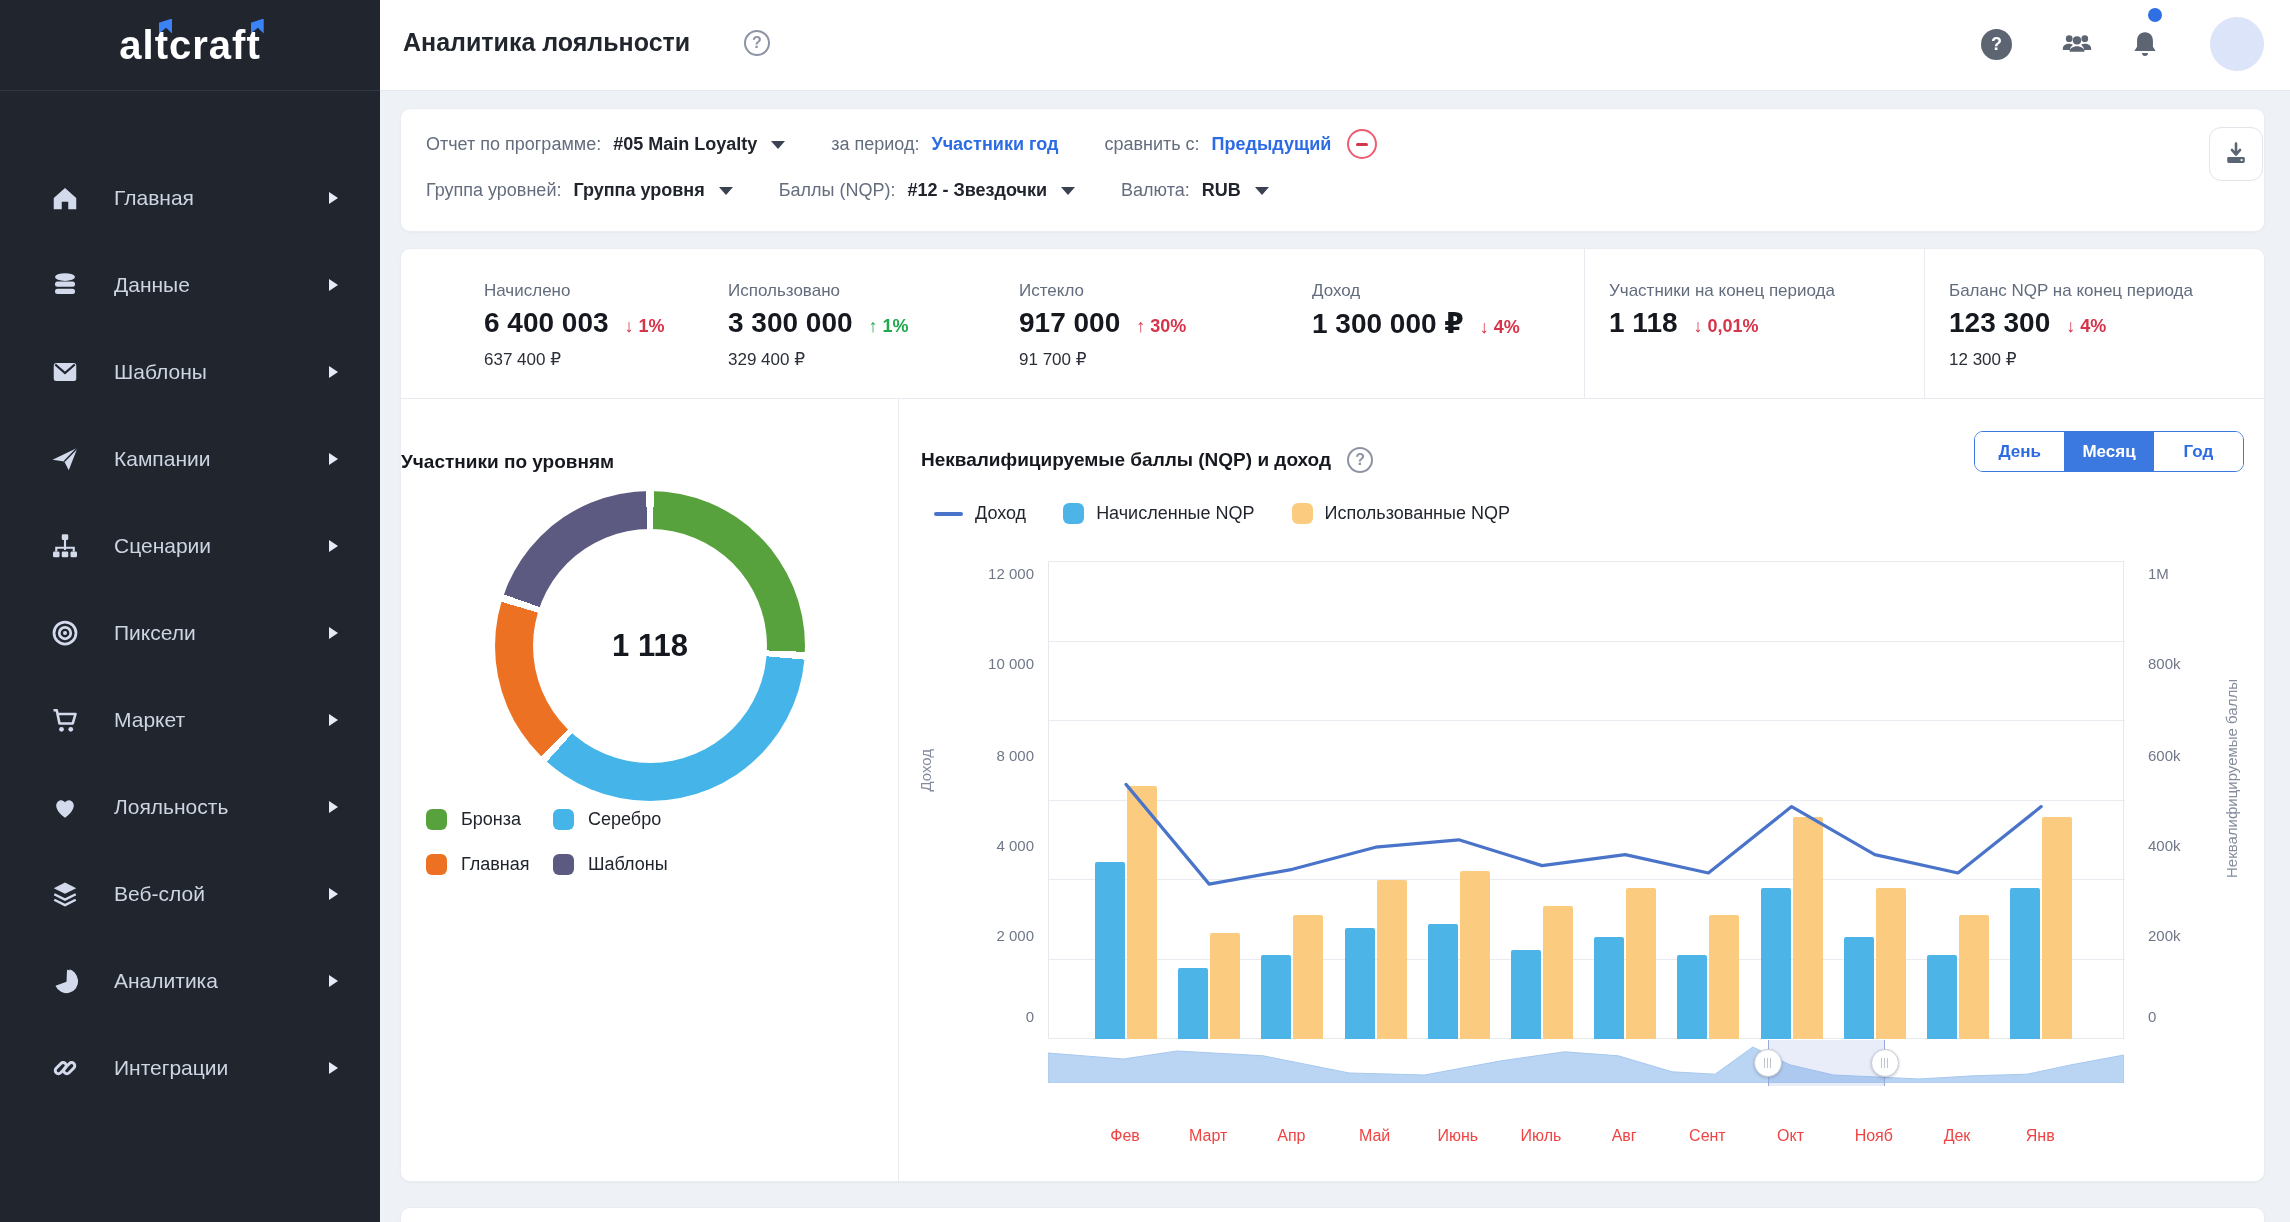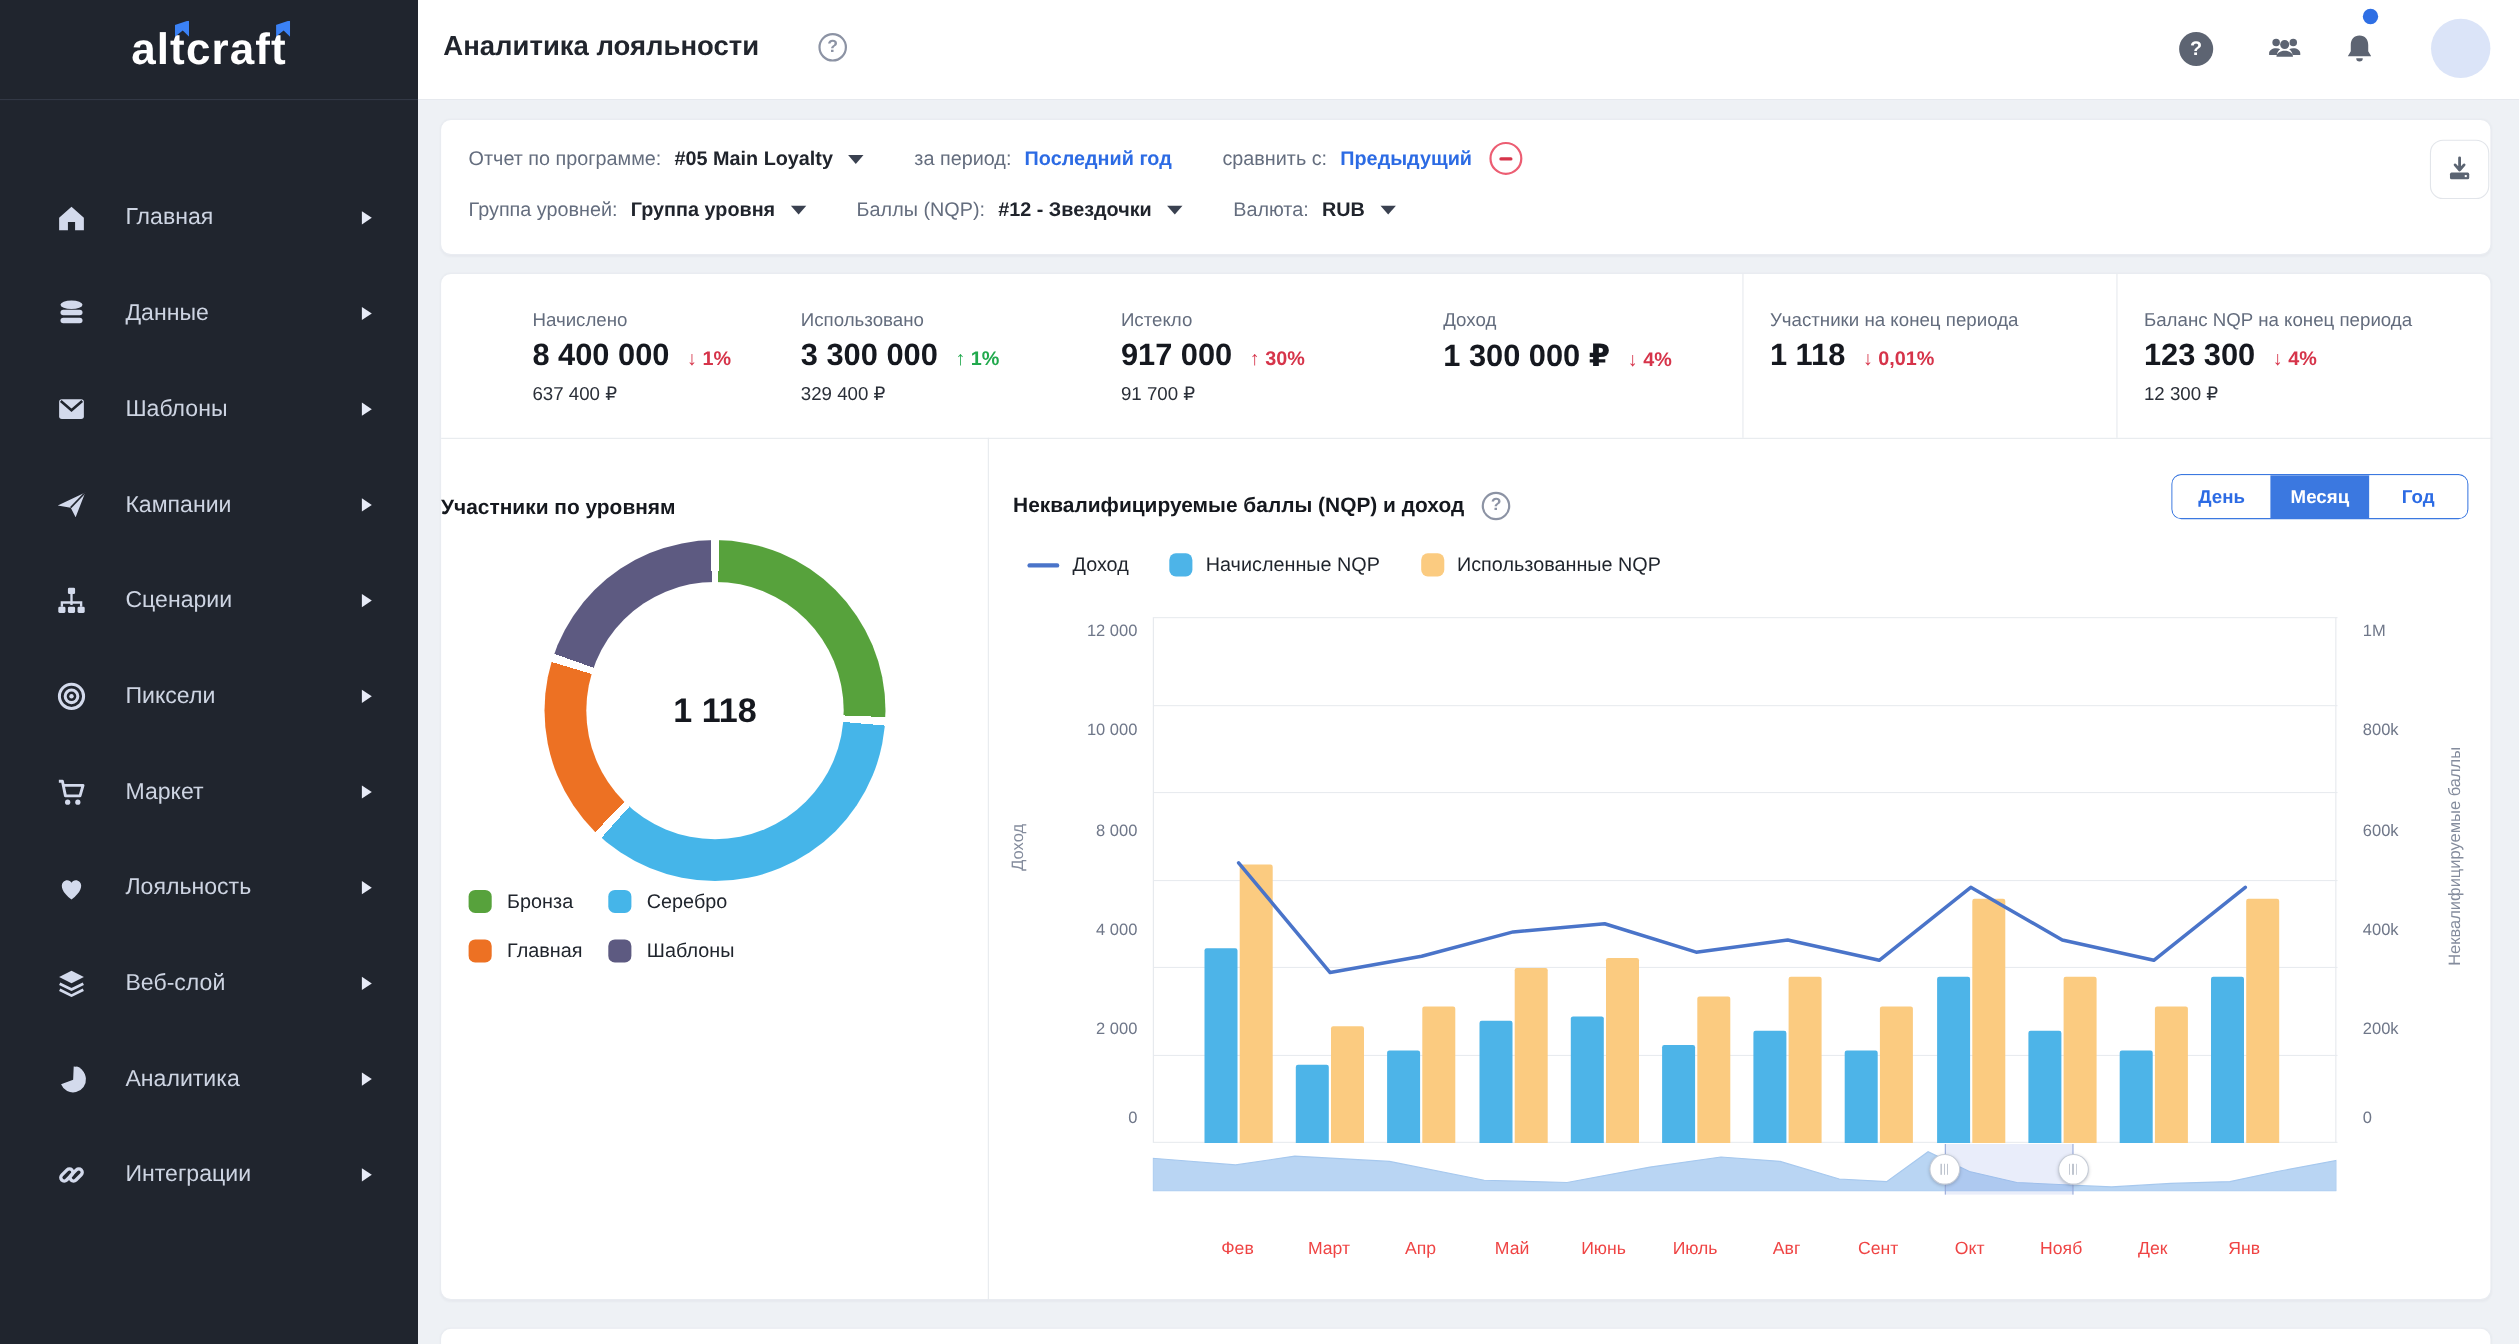--- a/index.html
+++ b/index.html
@@ -262,21 +262,21 @@
 
   <section class="card filter-card">
     <div class="frow frow1" id="frow1">
         <div class="fgroup">
           <span class="flabel">Отчет по программе:</span>
           <span class="fvalue">#05 Main Loyalty</span>
           <span class="caret"></span>
         </div>
         <div class="fgroup">
           <span class="flabel">за период:</span>
-          <span class="fvalue link">Последний год</span>
+          <span class="fvalue link">Участники год</span>
         </div>
         <div class="fgroup">
           <span class="flabel">сравнить с:</span>
           <span class="fvalue link">Предыдущий</span>
           <span class="remove-btn"></span>
         </div>
       </div>
     <div class="frow frow2" id="frow2">
         <div class="fgroup">
           <span class="flabel">Группа уровней:</span>
@@ -301,21 +301,21 @@
         <rect x="4.5" y="14.5" width="15" height="5.2" rx="1.2" fill="currentColor"></rect>
         <rect x="16" y="16.4" width="1.6" height="1.6" fill="#ffffff"></rect>
       </svg>
   </div>
 
   <section class="card main-card">
     <div id="kpis">
         <div class="kpi" style="left: 35px; margin-left: 48px;">
           <div class="klabel">Начислено</div>
           <div class="kvalrow">
-            <span class="kvalue">8 400 000</span>
+            <span class="kvalue">6 400 003</span>
             <span class="kdelta" style="color: rgb(214, 52, 74);">↓ 1%</span>
           </div>
           <div class="ksub">637 400 ₽</div>
         </div>
         <div class="kpi" style="left: 327px;">
           <div class="klabel">Использовано</div>
           <div class="kvalrow">
             <span class="kvalue">3 300 000</span>
             <span class="kdelta" style="color: rgb(33, 169, 77);">↑ 1%</span>
           </div>

